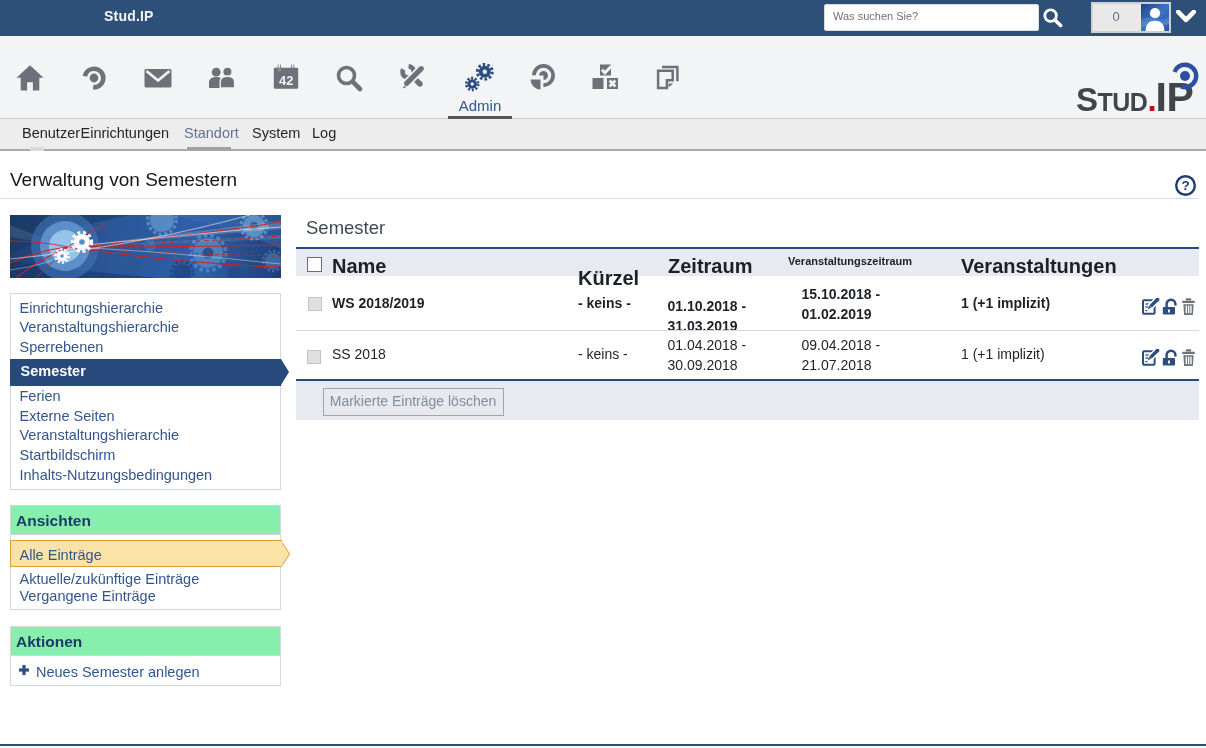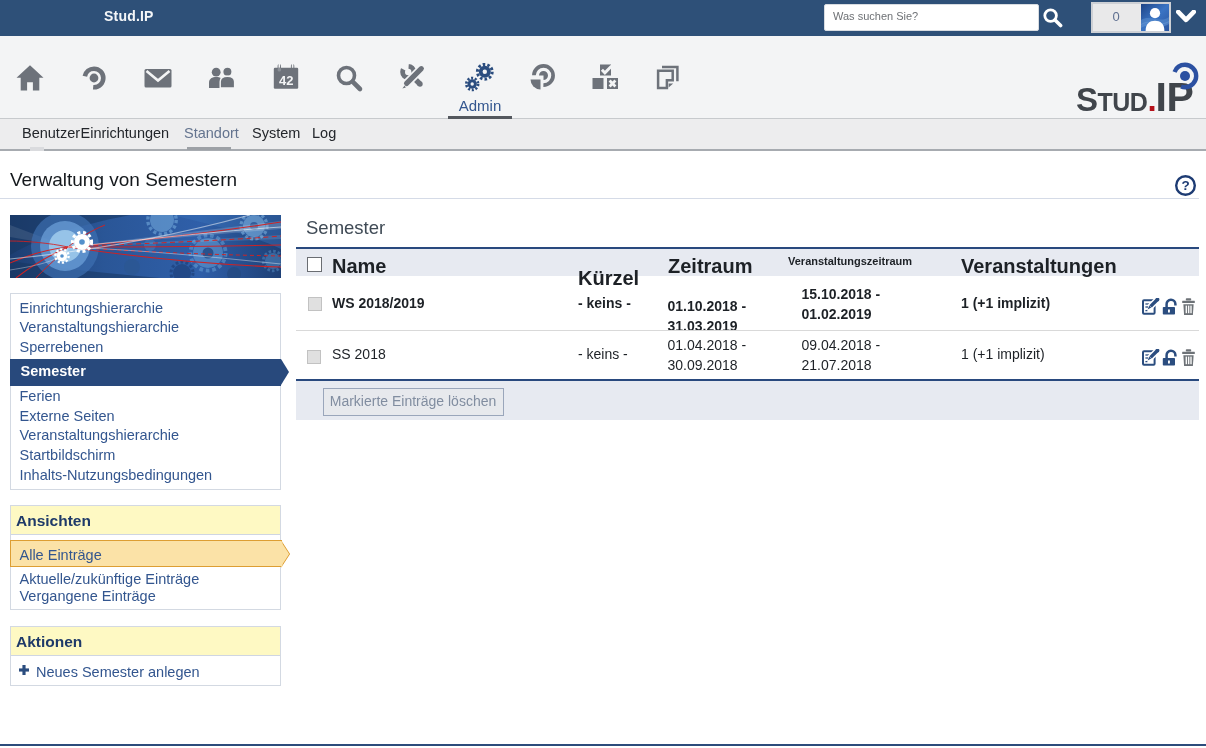--- a/index.html
+++ b/index.html
@@ -21,21 +21,21 @@
   
   #navbar { left:0; top:119px; width:1206px; height:31.5px; background:#ededee; border-bottom:2px solid #a7abb0; }
   .nav { top:124.5px; color:#23262b; font-size:14.5px; }
   #navtab { left:30px; top:147px; width:14px; height:3.5px; background:#dadbde; }
   #standortbar { left:186.5px; top:146.5px; width:44px; height:3px; background:#9da1a6; }
   
   #h1 { left:10px; top:168.5px; font-size:19px; font-weight:normal; color:#14181c; }
   #hr1 { left:0; top:197.5px; width:1199px; height:1px; background:#d5dbe7; }
   
   .sbox { width:271px; background:#fff; border:1px solid #d3d9e2; }
-  .sbhead { height:29px; background:#fef9c3; border-bottom:1px solid #cfd6e2; color:#1f3a69; font-weight:bold; font-size:15.5px; padding:5.5px 0 0 5px; }
+  .sbhead { height:29px; background:#86efac; border-bottom:1px solid #cfd6e2; color:#1f3a69; font-weight:bold; font-size:15.5px; padding:5.5px 0 0 5px; }
   .slink { left:19.5px; color:#33568f; font-size:14.5px; }
   
   #tablewrap { left:296px; top:246.5px; width:903px; height:134px; }
   .tcell { font-size:14px; color:#1d2126; }
   b.hc { font-size:20px; color:#1d2126; }
   #tfootstrip { left:296px; top:380.5px; width:903px; height:39px; background:#e7eaf1; }
   #delbtn { left:322.5px; top:388px; width:181px; height:27.5px; background:#e7e9ed; border:1px solid #9aa6bb; color:#818da0; font-size:14px; text-align:center; line-height:25px; }
   #pageline { left:0; top:744px; width:1206px; height:1.5px; background:#2c4c7c; }
 </style>
 </head>

